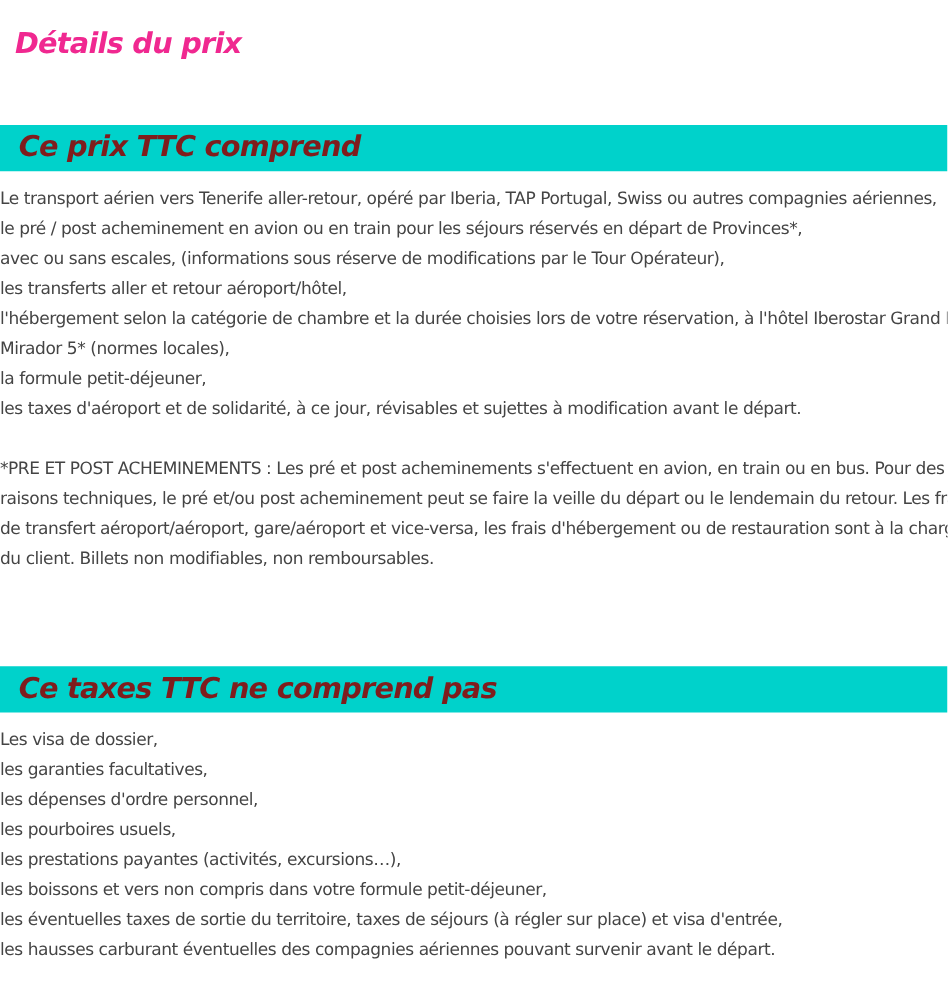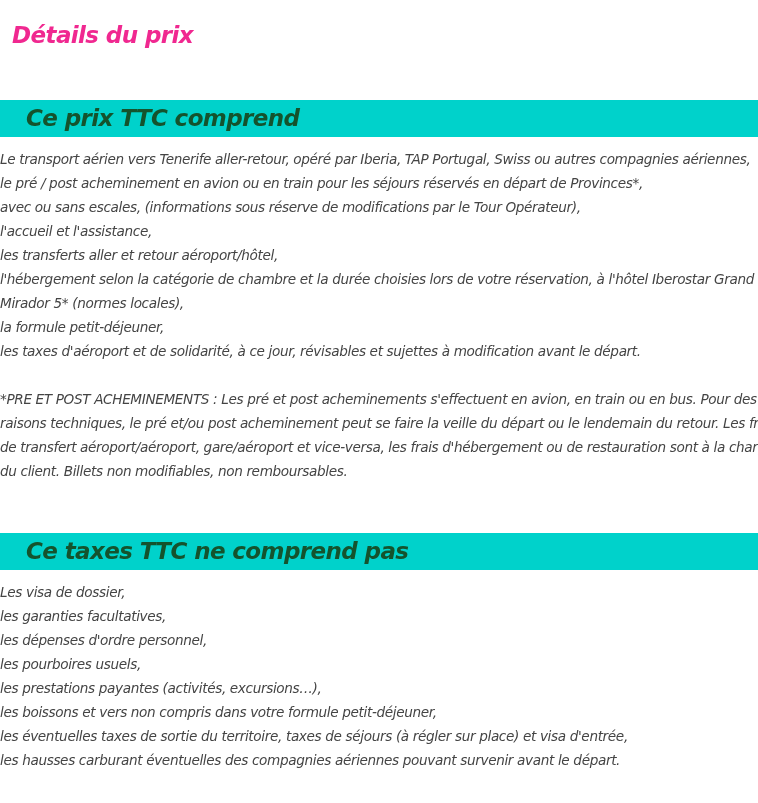--- a/index.html
+++ b/index.html
@@ -7,47 +7,46 @@
   .page-title {
     position: absolute; left: 12px; top: 18px; margin: 0;
     font-size: 23px; font-style: italic; font-weight: bold;
     letter-spacing: -0.6px; color: #F02890; line-height: 34px;
   }
   .banner {
     position: absolute; left: 0; width: 758px; height: 37px;
     background: #00D2CB; color: #ffffff;
   }
   .banner h2 {
-    margin: 0; padding-left: 26px; font-size: 23px; font-style: italic; font-weight: bold;
-    letter-spacing: -0.6px; line-height: 37px; color: #14532d;
+    margin: 0; padding-left: 15px; font-size: 23px; font-style: italic; font-weight: bold;
+    letter-spacing: -0.6px; line-height: 37px; color: #7f1d1d;
   }
   .text-block {
     position: absolute; left: 0; width: 758px;
-    font-size: 13.6px; font-style: italic; color: #444444;
+    font-size: 13.6px; color: #444444;
     line-height: 24px; letter-spacing: -0.35px;
   }
   .text-block p { margin: 0; }
   .line { display: block; white-space: nowrap; }
   .blank { display: block; height: 24px; }
 </style>
 </head>
 <body>
 
 <h1 class="page-title">Détails du prix</h1>
 
 <div class="banner" style="top:100px;">
   <h2>Ce prix TTC comprend</h2>
 </div>
 
 <div class="text-block" style="top:147px;">
   <p>
     <span class="line">Le transport aérien vers Tenerife aller-retour, opéré par Iberia, TAP Portugal, Swiss ou autres compagnies aériennes,</span>
     <span class="line">le pré / post acheminement en avion ou en train pour les séjours réservés en départ de Provinces*,</span>
     <span class="line">avec ou sans escales, (informations sous réserve de modifications par le Tour Opérateur),</span>
-    <span class="line">l'accueil et l'assistance,</span>
     <span class="line">les transferts aller et retour aéroport/hôtel,</span>
     <span class="line">l'hébergement selon la catégorie de chambre et la durée choisies lors de votre réservation, à l'hôtel Iberostar Grand El</span>
     <span class="line">Mirador 5* (normes locales),</span>
     <span class="line">la formule petit-déjeuner,</span>
     <span class="line">les taxes d'aéroport et de solidarité, à ce jour, révisables et sujettes à modification avant le départ.</span>
   </p>
   <span class="blank"></span>
   <p>
     <span class="line">*PRE ET POST ACHEMINEMENTS : Les pré et post acheminements s'effectuent en avion, en train ou en bus. Pour des</span>
     <span class="line">raisons techniques, le pré et/ou post acheminement peut se faire la veille du départ ou le lendemain du retour. Les frais</span>

